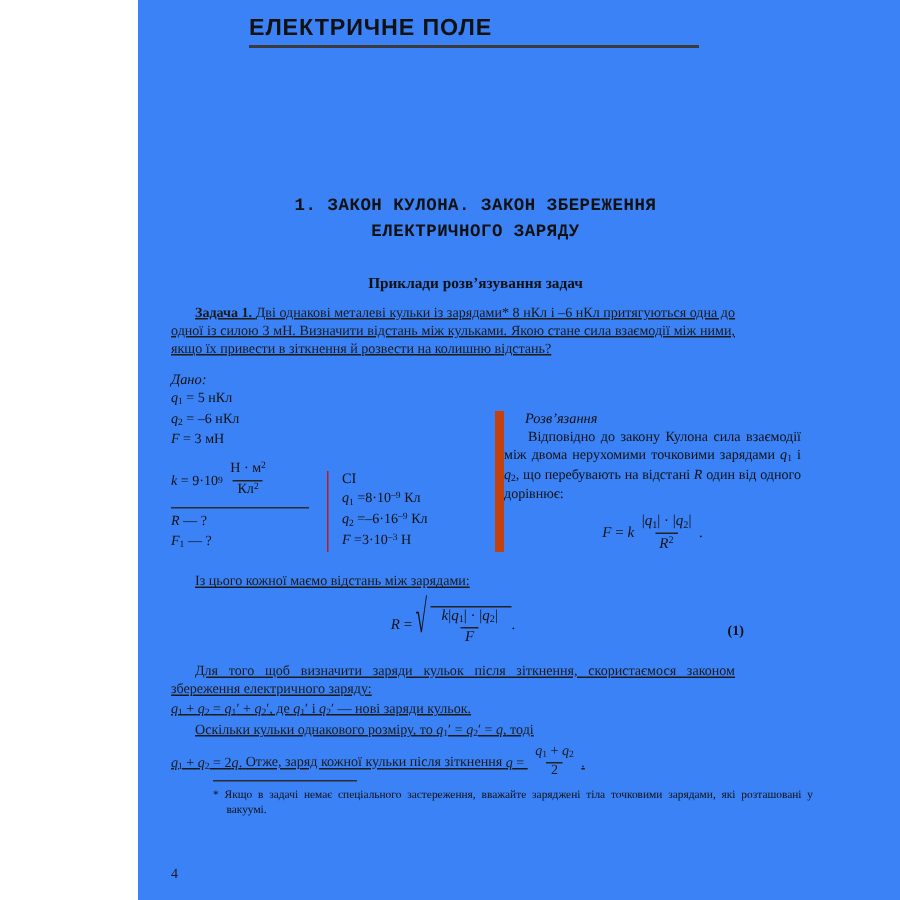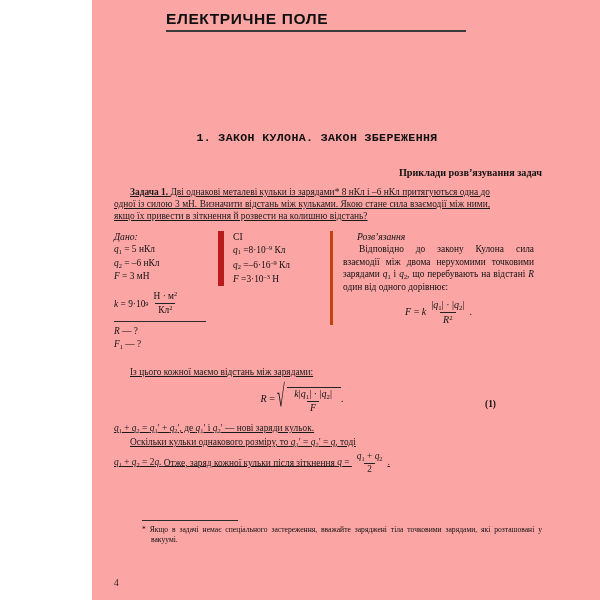--- a/index.html
+++ b/index.html
@@ -13,21 +13,21 @@
     overflow: hidden;
     font-family: "Liberation Serif", "DejaVu Serif", serif;
     color: #111111;
   }
   .page {
     position: absolute;
     left: 92px;
     top: 0;
     width: 508px;
     height: 600px;
-    background: #fca5a5;
+    background: #3b82f6;
     box-sizing: border-box;
   }
   .page-inner {
     position: absolute;
     left: 0;
     top: 0;
     width: 450px;
     padding: 6px 0 0 0;
   }
 
@@ -62,21 +62,21 @@
     font-size: 11.6px;
     line-height: 1.45;
     letter-spacing: 0.35px;
     color: #111;
     padding: 0 42px;
   }
 
   
   .sub-head {
     margin-top: 20px;
-    text-align: right;
+    text-align: center;
     font-family: "Liberation Serif", "DejaVu Serif", serif;
     font-weight: bold;
     font-size: 10.2px;
     color: #111;
   }
 
   
   .body-block {
     margin: 0 52px 0 22px;
     font-size: 9.4px;
@@ -88,39 +88,38 @@
   .body-block.p1 { margin-top: 8px; }
   .indent { text-indent: 16px; }
   .bold { font-weight: bold; }
 
   
   .task-table {
     margin: 9px 0 0 22px;
     width: 420px;
     position: relative;
     display: flex;
-    align-items: flex-start;
+    align-items: flex-end;
     font-size: 9.4px;
   }
   .col-given {
     width: 104px;
     position: relative;
     padding-right: 6px;
     box-sizing: border-box;
   }
   .col-si {
     width: 112px;
     padding-left: 9px;
-    border-left: 6px solid #b91c1c;
+    border-left: 1px solid #b91c1c;
     box-sizing: border-box;
   }
   .col-sol {
     flex: 1;
-    padding-left: 10px;
-    border-left: 3px solid #c2410c;
+    border-left: 6px solid #c2410c;
     box-sizing: border-box;
   }
   .col-label {
     font-style: italic;
     font-size: 9.6px;
     margin-bottom: 1px;
   }
   .col-label-up {
     font-style: normal;
     font-size: 9.6px;
@@ -241,20 +240,21 @@
   <div class="page-inner">
 
     <div class="chapter-head">
       <span class="chapter-title">ЕЛЕКТРИЧНЕ ПОЛЕ</span>
     </div>
     <div class="chapter-rule"></div>
 
     <div class="section-head">
       <span>1.</span>
       <span>ЗАКОН КУЛОНА. ЗАКОН ЗБЕРЕЖЕННЯ</span><br>
+      <span>ЕЛЕКТРИЧНОГО ЗАРЯДУ</span>
     </div>
 
     <div class="sub-head">Приклади розв’язування задач</div>
 
     <div class="body-block p1 indent">
       <span class="bold">Задача 1.</span>
       <span>Дві однакові металеві кульки із зарядами* 8 нКл і –6 нКл притягуються одна до одної із силою 3 мН. Визначити відстань між кульками. Якою стане сила взаємодії між ними, якщо їх привести в зіткнення й розвести на колишню відстань?</span>
     </div>
 
     <div class="task-table">
@@ -345,20 +345,21 @@
         <span class="sqrt-body">
           <span class="frac">
             <span class="num"><span class="math">k</span>|<span class="math">q</span><sub>1</sub>| · |<span class="math">q</span><sub>2</sub>|</span>
             <span class="den"><span class="math">F</span></span>
           </span>
         </span>
       </span><span>.</span>
       <span class="eq-number">(1)</span>
     </div>
 
+    <div class="body-block indent" style="margin-top:4px">Для того щоб визначити заряди кульок після зіткнен­ня, скористаємося законом збереження електричного заряду:</div>
 
     <div class="body-block" style="margin-top:1px">
       <span class="math">q</span><sub>1</sub> + <span class="math">q</span><sub>2</sub> = <span class="math">q</span><sub>1</sub>′ + <span class="math">q</span><sub>2</sub>′, де <span class="math">q</span><sub>1</sub>′ і <span class="math">q</span><sub>2</sub>′ — нові заряди кульок.
     </div>
 
     <div class="body-block indent" style="margin-top:1px">
       <span>Оскільки кульки однакового розміру, то</span>
       <span><span class="math">q</span><sub>1</sub>′ = <span class="math">q</span><sub>2</sub>′ = <span class="math">q</span>,</span>
       <span>тоді</span>
     </div>

